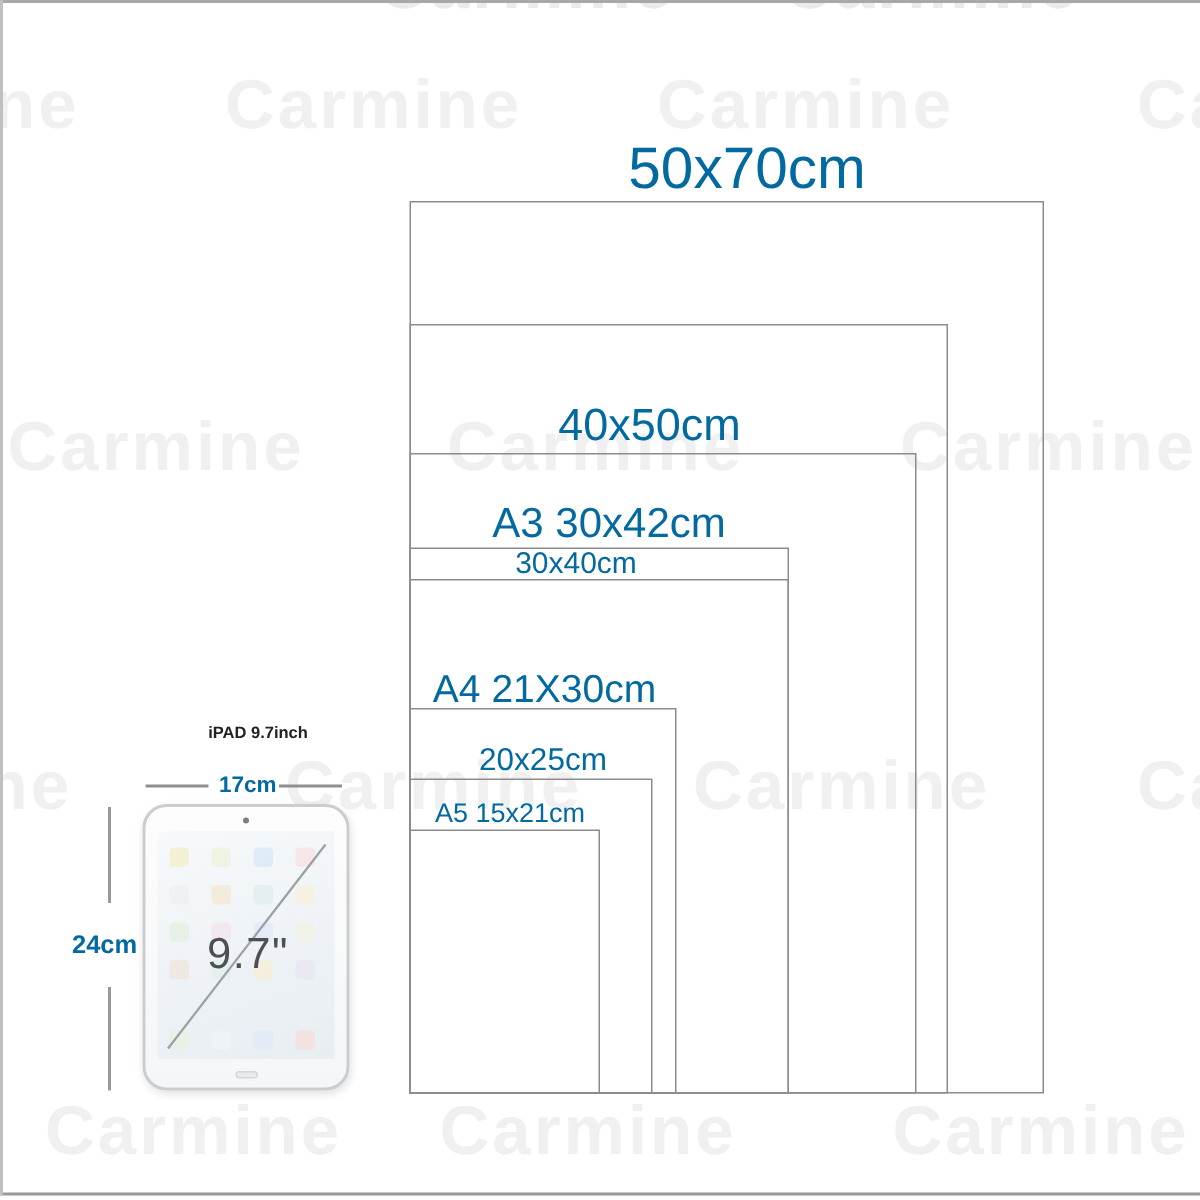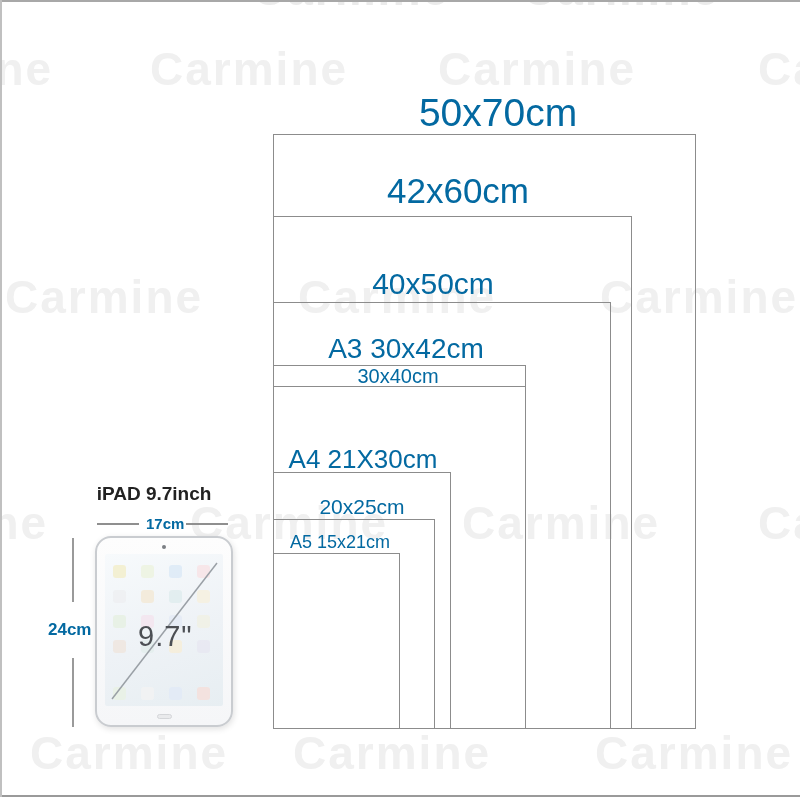--- a/index.html
+++ b/index.html
@@ -13,22 +13,22 @@
   .edge-left{position:absolute;left:0;top:0;width:1.5px;height:797px;background:#c0c0c0;}
   
   .wm{position:absolute;font-size:46px;font-weight:bold;letter-spacing:2px;
       color:#f0f0f0;white-space:nowrap;user-select:none;}
   .wm.dark{color:#ebebeb;}
   
   .rect{position:absolute;box-sizing:border-box;border:1.5px solid #8c8c8c;background:transparent;}
   
   .sz{position:absolute;transform:translateX(-50%);white-space:nowrap;line-height:1.1;color:#0369a1;}
   
-  .ipad-title{position:absolute;left:154px;top:483px;transform:translateX(-50%);
-      font-size:19px;font-weight:bold;color:#222;}
+  .ipad-title{position:absolute;left:172px;top:483px;transform:translateX(-50%);
+      font-size:11px;font-weight:bold;color:#222;}
   .dim-label{position:absolute;font-weight:bold;color:#0369a1;}
   .dash-h{position:absolute;height:1.5px;background:#8f8f8f;}
   .dash-v{position:absolute;width:1.5px;background:#9a9a9a;}
   .ipad-body{
     position:absolute;left:95px;top:536px;width:138px;height:191px;
     box-sizing:border-box;border:2px solid #c9ccd0;border-radius:16px;
     background:linear-gradient(180deg,#fdfdfd,#f5f6f8);
     box-shadow:1px 2px 6px rgba(0,0,0,0.12);
   }
   .camera{position:absolute;left:65px;top:7px;width:4px;height:4px;border-radius:50%;background:#7b7f84;}
@@ -75,24 +75,23 @@
   <div class="rect" style="left:273px;top:134px;width:423px;height:595px;"></div>
   <div class="rect" style="left:273px;top:216px;width:359px;height:513px;"></div>
   <div class="rect" style="left:273px;top:302px;width:338px;height:427px;"></div>
   <div class="rect" style="left:273px;top:365px;width:253px;height:364px;"></div>
   <div class="rect" style="left:273px;top:386px;width:253px;height:343px;"></div>
   <div class="rect" style="left:273px;top:472px;width:178px;height:257px;"></div>
   <div class="rect" style="left:273px;top:519px;width:162px;height:210px;"></div>
   <div class="rect" style="left:273px;top:553px;width:127px;height:176px;"></div>
 
   <div class="sz" style="left:498px;top:92px;font-size:39px;">50x70cm</div>
-  <div class="sz" style="left:458px;top:172px;font-size:35px;">42x60cm</div>
   <div class="sz" style="left:433px;top:267px;font-size:30px;">40x50cm</div>
   <div class="sz" style="left:406px;top:334px;font-size:28px;">A3 30x42cm</div>
-  <div class="sz" style="left:398px;top:365px;font-size:20px;">30x40cm</div>
+  <div class="sz" style="left:384px;top:365px;font-size:20px;">30x40cm</div>
   <div class="sz" style="left:363px;top:445px;font-size:26px;text-align:right;">A4 21X30cm</div>
   <div class="sz" style="left:362px;top:495px;font-size:21px;">20x25cm</div>
   <div class="sz" style="left:340px;top:533px;font-size:18px;">A5 15x21cm</div>
 
   <div class="ipad-title">iPAD 9.7inch</div>
 
   <div class="dim-label" style="left:146px;top:515px;font-size:15px;">17cm</div>
   <div class="dash-h" style="left:97px;top:523px;width:42px;"></div>
   <div class="dash-h" style="left:186px;top:523px;width:42px;"></div>
 

